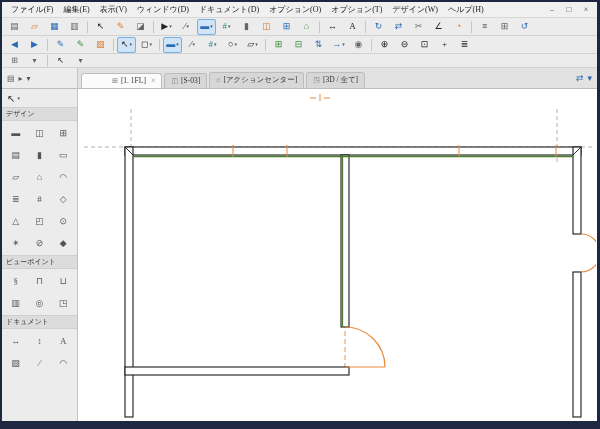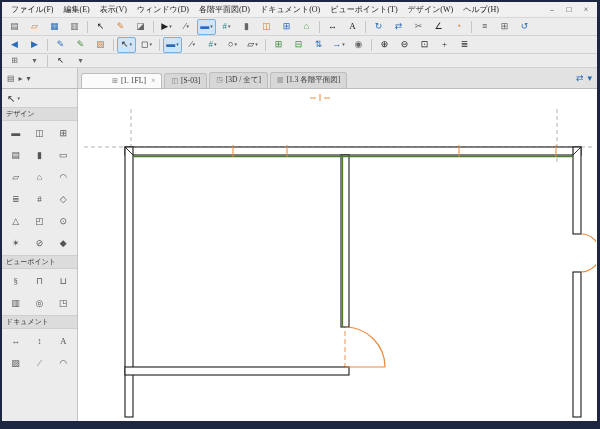--- a/index.html
+++ b/index.html
@@ -65,25 +65,25 @@
     <div class="menu-items">
 
         <div class="menu-item"><span>ファイル(F)</span></div>
 
         <div class="menu-item"><span>編集(E)</span></div>
 
         <div class="menu-item"><span>表示(V)</span></div>
 
         <div class="menu-item"><span>ウィンドウ(D)</span></div>
 
-        <div class="menu-item"><span>各階平面図(D)</span></div>
-
-        <div class="menu-item"><span>ドキュメント(O)</span></div>
-
-        <div class="menu-item"><span>ビューポイント(T)</span></div>
+        <div class="menu-item"><span>ドキュメント(D)</span></div>
+
+        <div class="menu-item"><span>オプション(O)</span></div>
+
+        <div class="menu-item"><span>オプション(T)</span></div>
 
         <div class="menu-item"><span>デザイン(W)</span></div>
 
         <div class="menu-item"><span>ヘルプ(H)</span></div>
 
     </div>
     <div class="win-controls">
 
         <div class="win-btn"><span>–</span></div>
 
@@ -396,32 +396,32 @@
           <span class="tlabel">[1. 1FL]</span>
           <span class="tclose">×</span>
         </div>
 
         <div class="tab">
           <span class="ticon">◫</span>
           <span class="tlabel">[S-03]</span>
 
         </div>
 
+        <div class="tab">
+          <span class="ticon">⌂</span>
+          <span class="tlabel">[アクションセンター]</span>
+
+        </div>
 
         <div class="tab">
           <span class="ticon">◳</span>
           <span class="tlabel">[3D / 全て]</span>
 
         </div>
 
-        <div class="tab">
-          <span class="ticon">▥</span>
-          <span class="tlabel">[1.3 各階平面図]</span>
-
-        </div>
 
     </div>
     <div class="tab-nav">
 
         <span>⇄</span>
 
         <span>▾</span>
 
     </div>
   </div>

